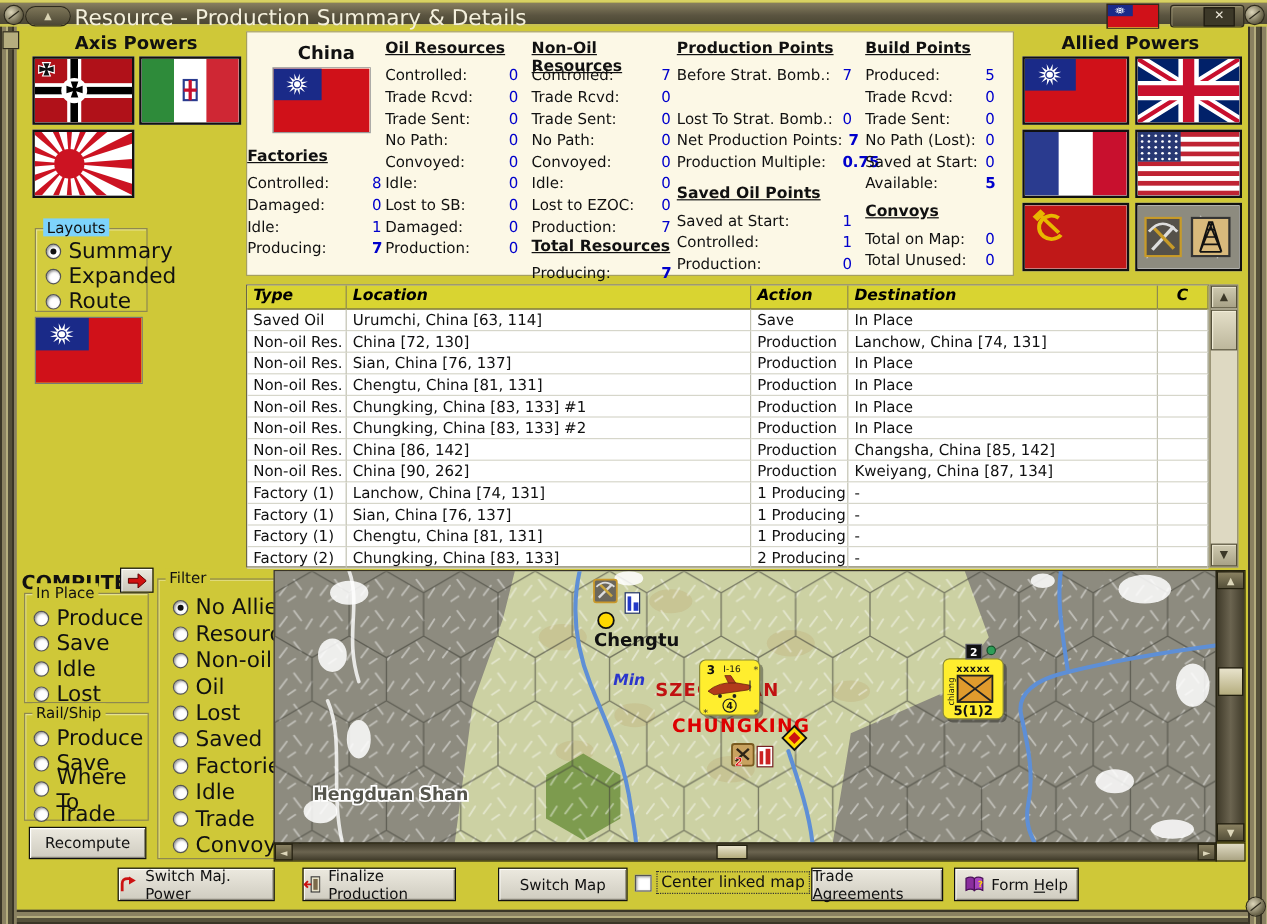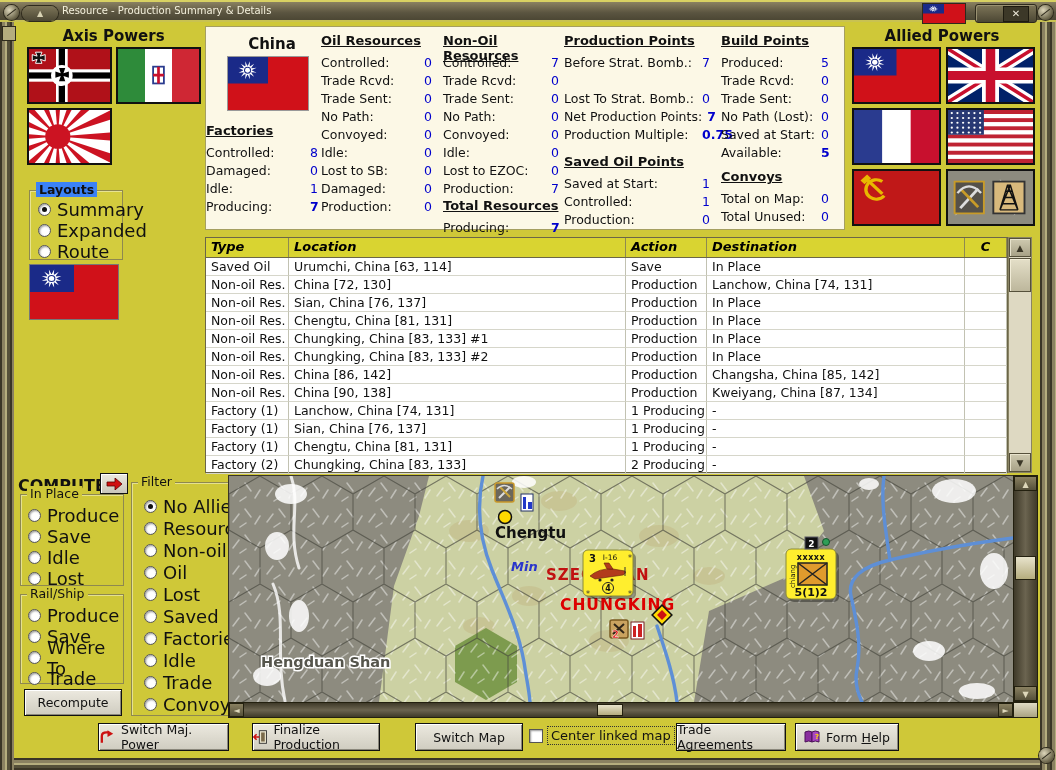--- a/index.html
+++ b/index.html
@@ -3,21 +3,21 @@
 <meta charset="utf-8">
 <style>
   html,body{margin:0;padding:0;background:#333;}
   #window{position:relative;width:1056px;height:770px;background:#cfc838;
     font-family:"DejaVu Sans","Liberation Sans",sans-serif;overflow:hidden;
     -webkit-font-smoothing:antialiased;}
   
   #titlebar{position:absolute;left:0;top:0;width:1056px;height:22px;
     background:linear-gradient(#8a8161,#5a5440 60%,#4c4734);
     border-top:2px solid #d8d162;border-bottom:2px solid #c9c251;box-sizing:border-box;z-index:50;}
-  #title-text{position:absolute;left:62px;top:3px;font-size:10px;color:#f4f0dc;}
+  #title-text{position:absolute;left:62px;top:3px;font-size:18px;color:#f4f0dc;}
   .screw{position:absolute;width:15px;height:15px;border-radius:50%;
     background:radial-gradient(circle at 35% 35%,#ddd6ba,#6e684e 65%,#393425);
     box-shadow:0 0 0 1px #2e2a1c;z-index:60;}
   .screw::after{content:"";position:absolute;left:2px;top:7px;width:11px;height:1px;
     background:#2e2a1c;transform:rotate(-38deg);}
   #sys-pill{position:absolute;left:22px;top:4px;width:36px;height:15px;border-radius:8px;
     background:linear-gradient(#7d7558,#4c4734);box-shadow:0 0 0 1px #2e2a1c;color:#d9d3b4;
     font-size:8px;text-align:center;line-height:15px;z-index:60;}
   #title-flag{position:absolute;left:923px;top:2px;width:42px;height:19px;box-shadow:0 0 0 1px #2e2a1c;z-index:60;}
   #close-btn{position:absolute;left:975px;top:2px;width:62px;height:19px;
@@ -202,21 +202,21 @@
           <polygon points="32,30 61.4,-60.4 75.1,-54.6" fill="#cc1322"></polygon>
           <polygon points="32,30 93.7,-42.2 104.2,-31.7" fill="#cc1322"></polygon>
           <polygon points="32,30 116.6,-13.1 122.4,0.6" fill="#cc1322"></polygon>
           <circle cx="32" cy="30" r="14" fill="#cc1322"></circle>
         </svg>
       </div>
 
   </div>
 
   <div class="groupbox" id="layouts-box">
-    <span class="gb-legend" style="background:#3b82f6;font-weight:bold;">Layouts</span>
+    <span class="gb-legend" style="background:#7dd3fc;">Layouts</span>
     <div>
 
         <div class="opt">
           <span class="radio on"></span>
           <span>Summary</span>
         </div>
 
         <div class="opt">
           <span class="radio"></span>
           <span>Expanded</span>
@@ -618,21 +618,21 @@
         <div class="trow">
           <span class="c0">Non-oil Res.</span>
           <span class="c1">China [86, 142]</span>
           <span class="c2">Production</span>
           <span class="c3">Changsha, China [85, 142]</span>
           <span class="c4"></span>
         </div>
 
         <div class="trow">
           <span class="c0">Non-oil Res.</span>
-          <span class="c1">China [90, 138]</span>
+          <span class="c1">China [90, 262]</span>
           <span class="c2">Production</span>
           <span class="c3">Kweiyang, China [87, 134]</span>
           <span class="c4"></span>
         </div>
 
         <div class="trow">
           <span class="c0">Factory (1)</span>
           <span class="c1">Lanchow, China [74, 131]</span>
           <span class="c2">1 Producing</span>
           <span class="c3">-</span>

